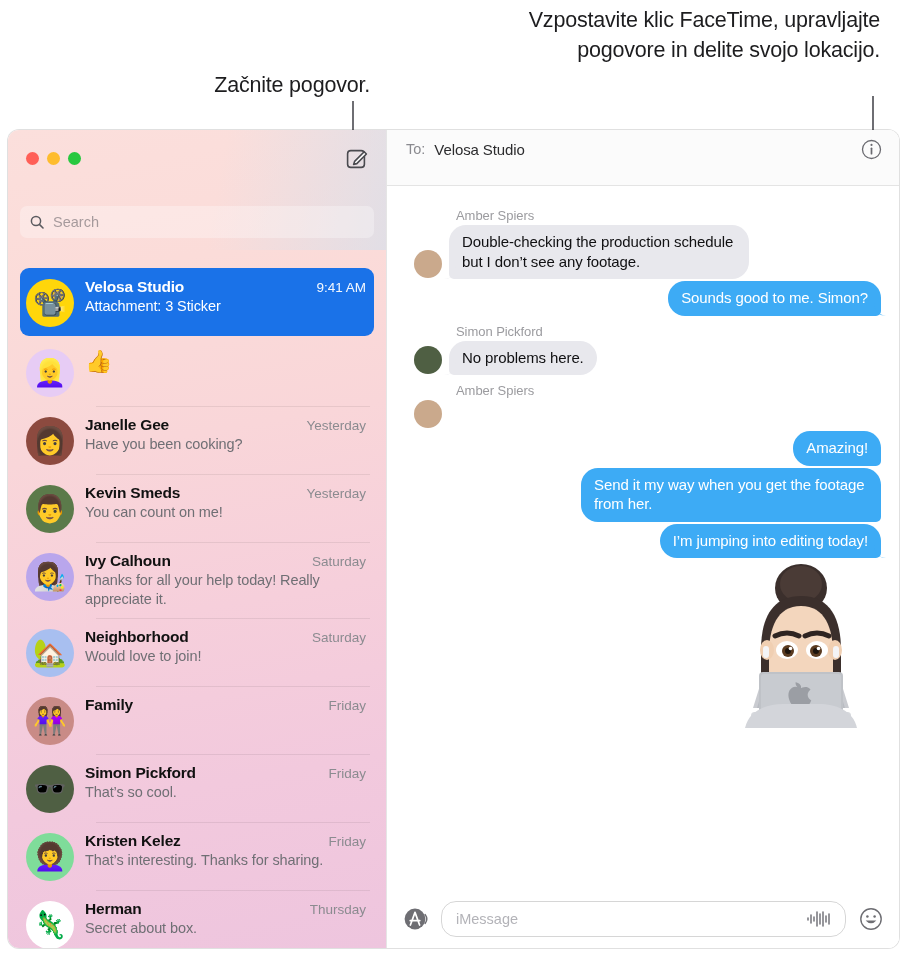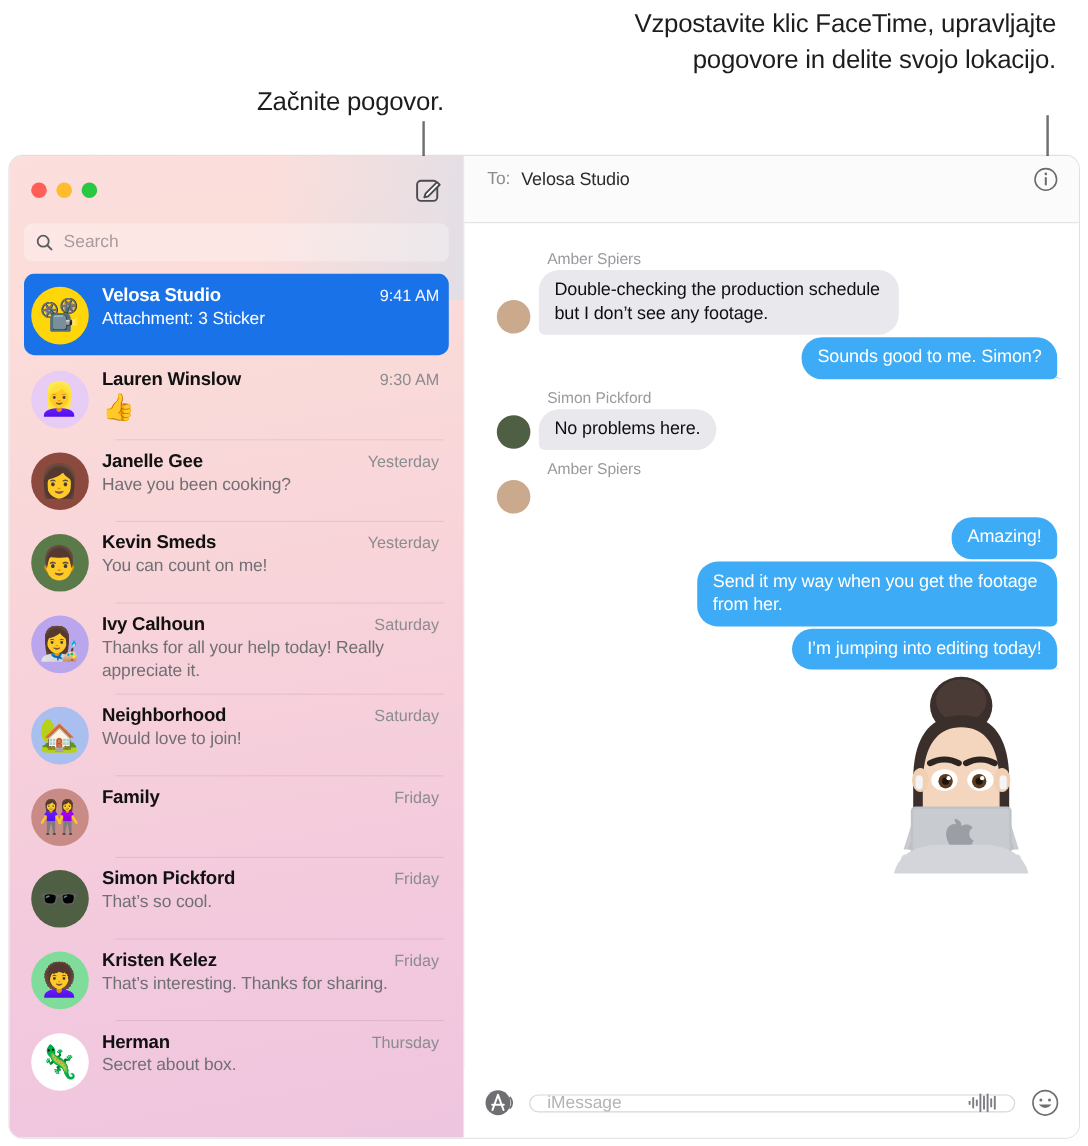--- a/index.html
+++ b/index.html
@@ -53,20 +53,21 @@
         #fbdfdc 0%,
         #fbdcd9 18%,
         #f9d6d9 38%,
         #f6cfdb 58%,
         #f2c9dd 78%,
         #eec5de 100%);
     position: relative;
     overflow: hidden;
     display: flex;
     flex-direction: column;
+    gap: 20px;
   }
   .sidebar::after{
     content:"";
     position:absolute; inset:0;
     background: linear-gradient(100deg, rgba(255,255,255,0) 55%, rgba(205,225,240,.55) 100%);
     pointer-events:none;
     height: 120px;
   }
 
   .titlebar {
@@ -283,21 +284,21 @@
     background: #fff;
   }
   .apps-btn {
     width: 26px; height: 26px;
     cursor:pointer;
     flex: 0 0 26px;
     display:flex;align-items:center;justify-content:center;
   }
   .input-field {
     flex: 1;
-    height: 15px;
+    height: 36px;
     border-radius: 15px;
     border: 1px solid rgba(0,0,0,0.16);
     display: flex;
     align-items: center;
     padding: 0 12px 0 14px;
     cursor: text;
   }
   .input-field .ph { font-size: 14.5px; color: #b3b3b8; }
   .audio-btn { margin-left: auto; cursor:pointer; display:flex; align-items:center;}
   .emoji-btn { width: 25px; height: 25px; flex:0 0 25px; cursor:pointer; display:flex;align-items:center;justify-content:center;}
@@ -346,24 +347,20 @@
             <div class="conv-top">
               <span class="conv-name">Velosa Studio</span>
               <span class="conv-time">9:41 AM</span>
             </div>
             <div class="conv-preview">Attachment: 3 Sticker</div>
           </div>
         </div>
         <div class="conv">
           <div class="avatar" style="background: rgb(231, 204, 245);">👱‍♀️</div>
           <div class="conv-body">
-            <div class="conv-top">
-              <span class="conv-name">Lauren Winslow</span>
-              <span class="conv-time">9:30 AM</span>
-            </div>
             <div class="conv-preview emoji">👍</div>
           </div>
         </div>
         <div class="conv">
           <div class="avatar" style="background: rgb(140, 74, 63);">👩</div>
           <div class="conv-body">
             <div class="conv-top">
               <span class="conv-name">Janelle Gee</span>
               <span class="conv-time">Yesterday</span>
             </div>

